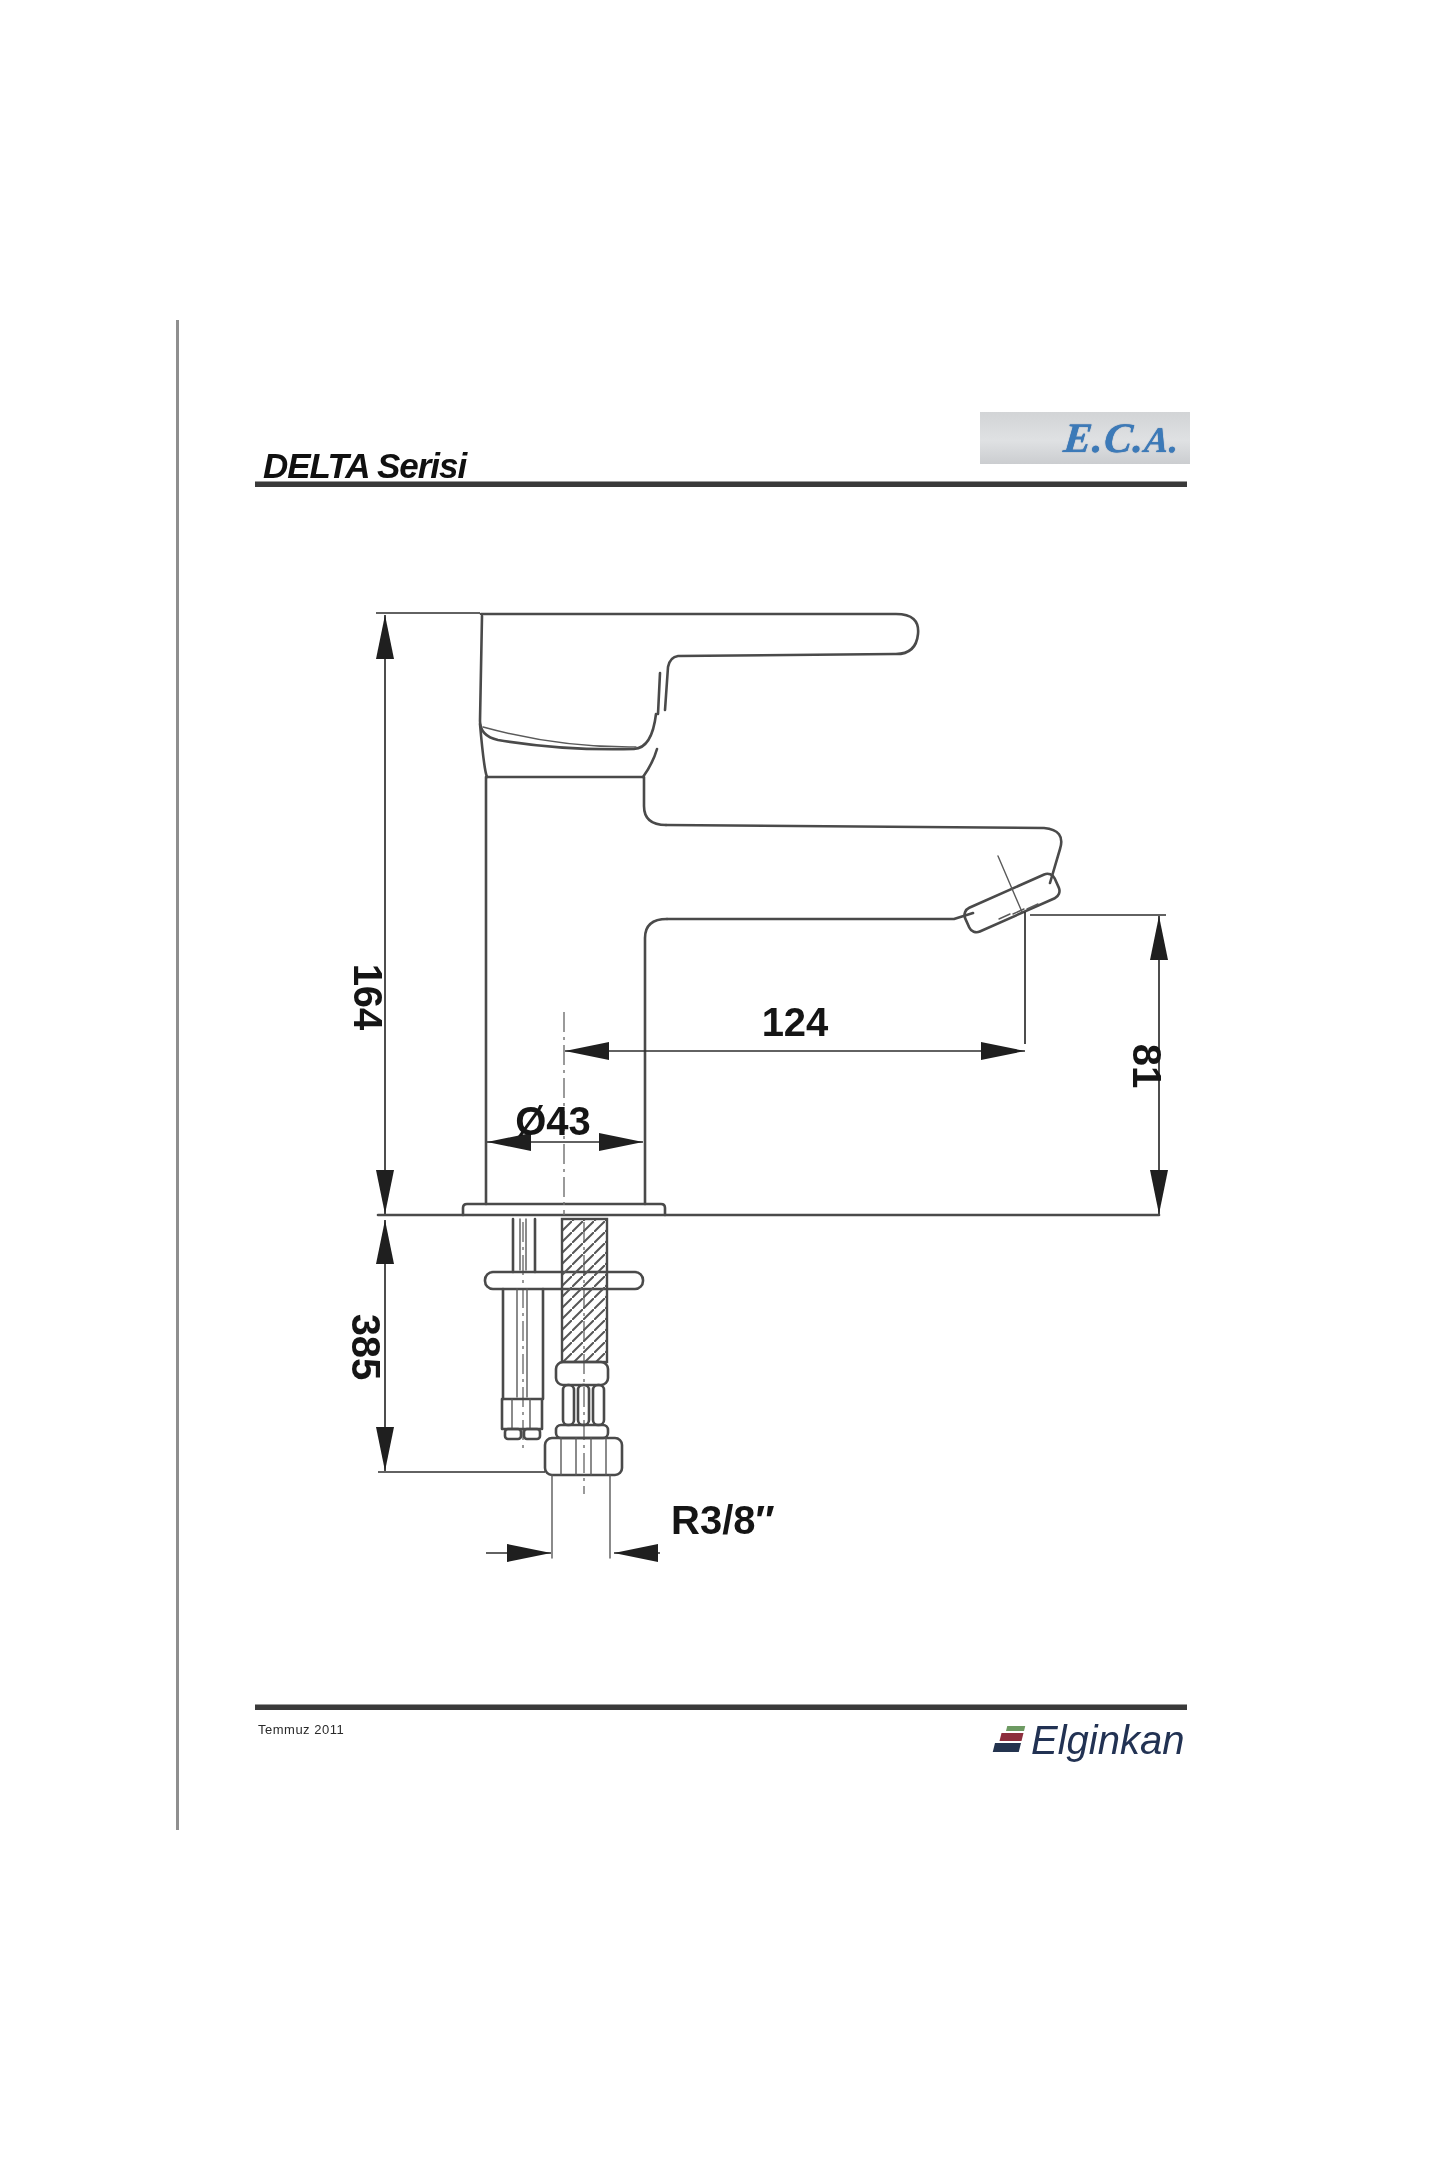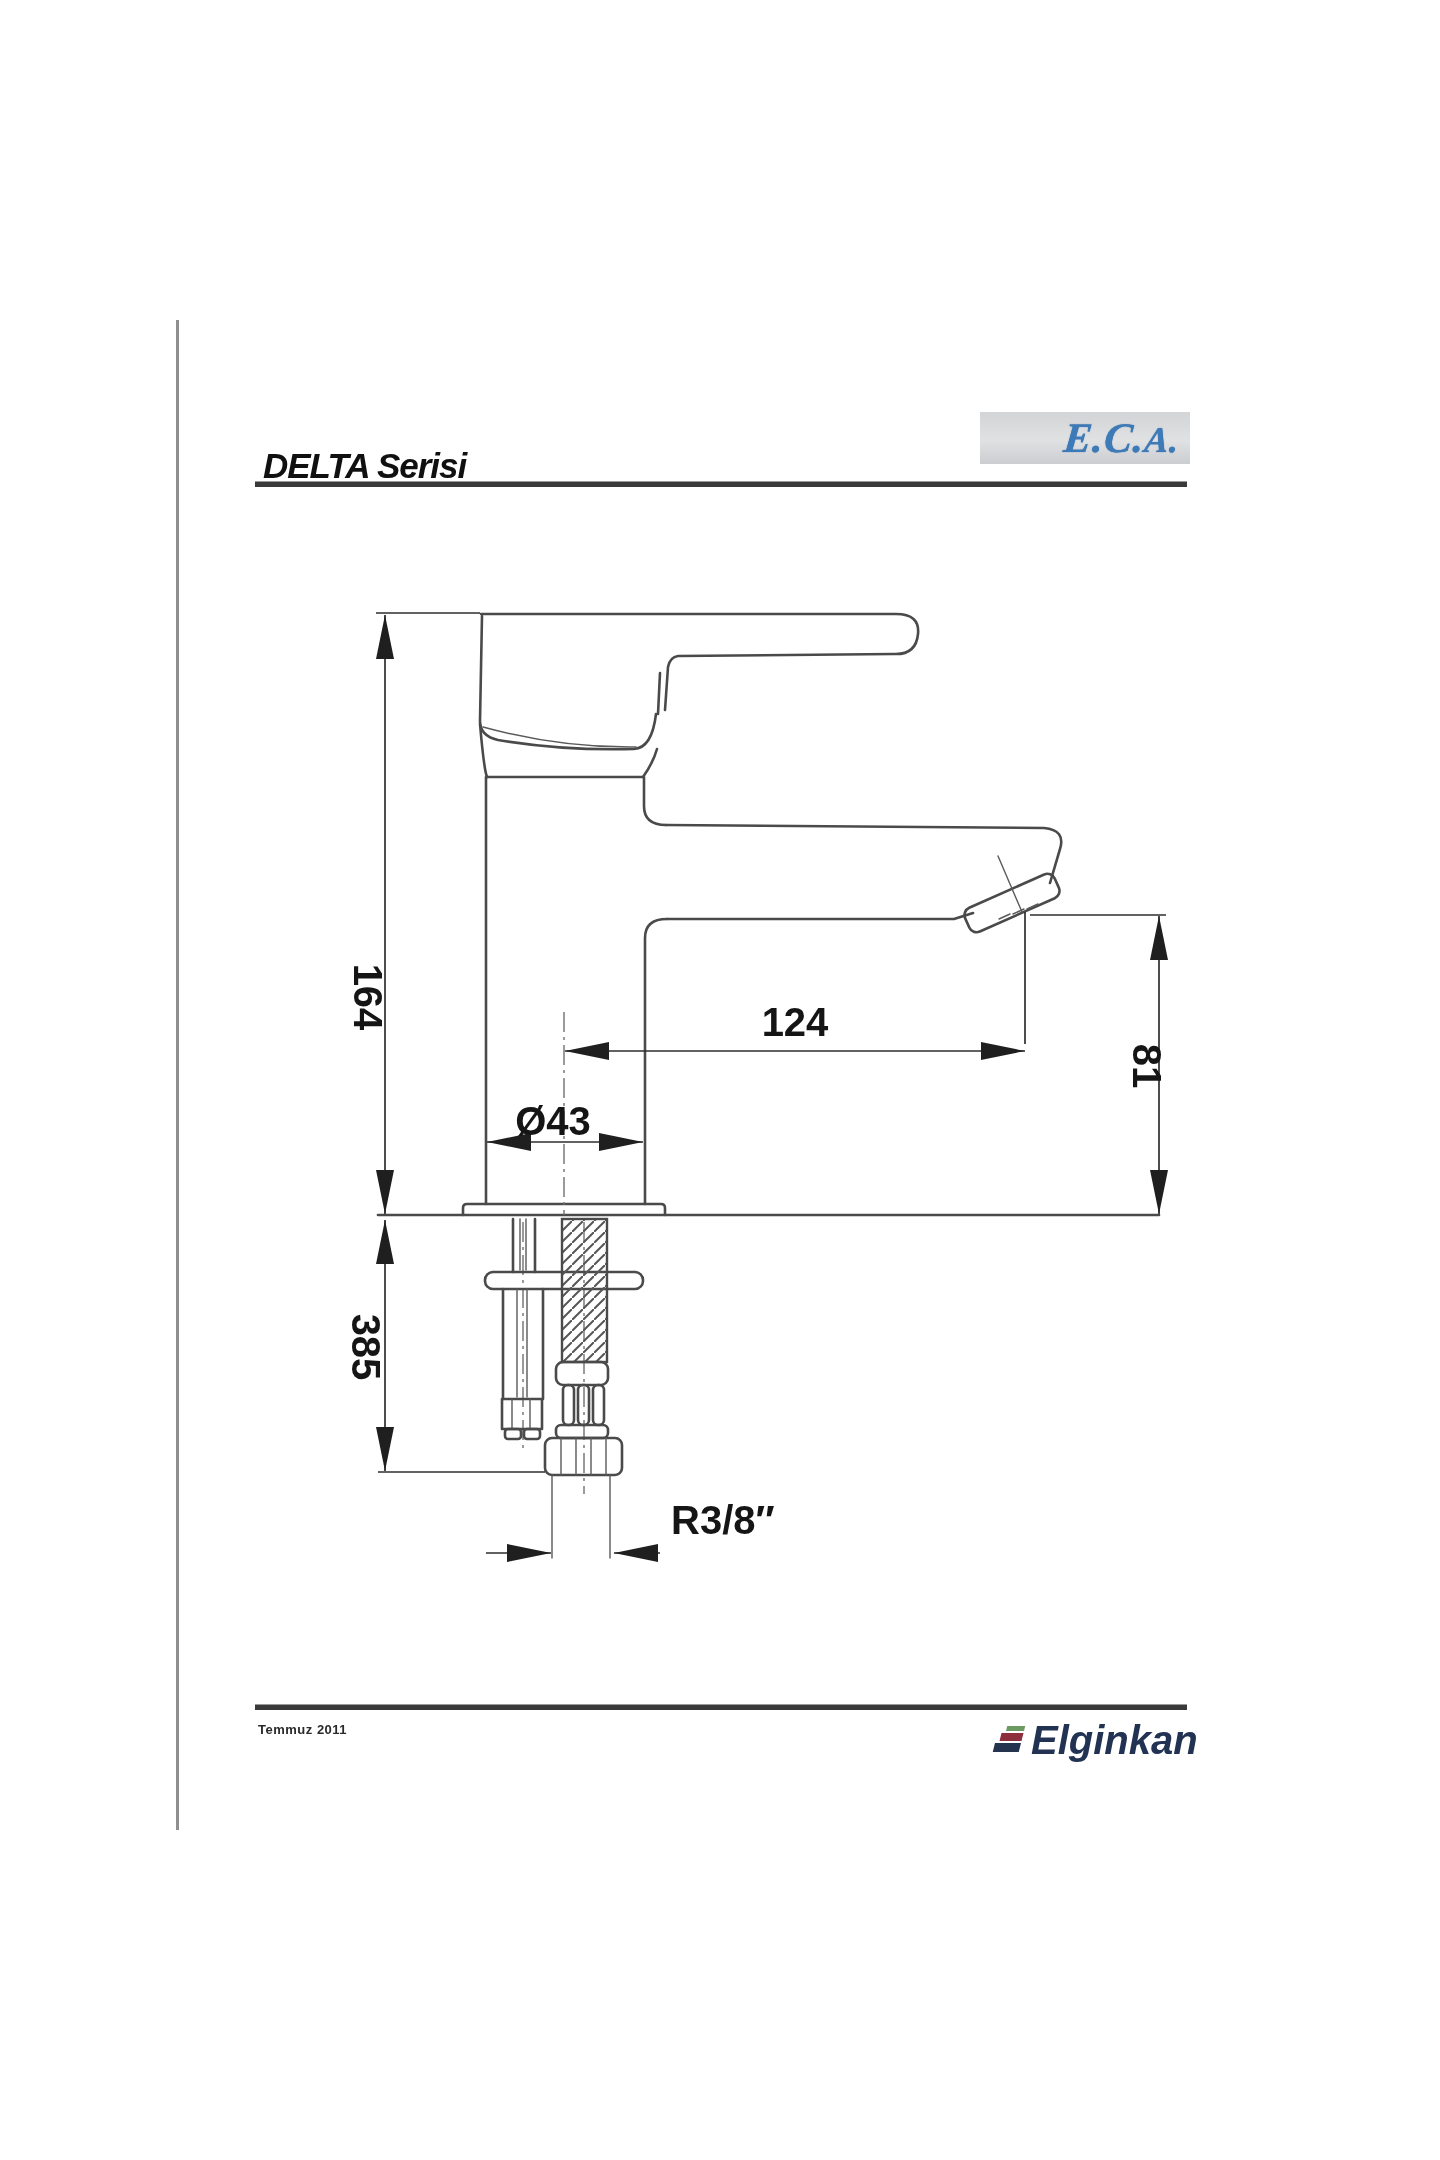--- a/index.html
+++ b/index.html
@@ -18,29 +18,29 @@
             background:linear-gradient(180deg,#d2d4d6 0%,#dfe1e3 55%,#cbcdd0 100%);
             display:flex;align-items:center;justify-content:flex-end;padding-right:10px;
             box-sizing:border-box;}
   #eca-logo .eca-text{font-family:"Liberation Serif",serif;font-weight:bold;font-style:italic;
             font-size:42px;color:#3c7ab8;letter-spacing:1px;transform:skewX(-6deg);
             text-shadow:0 0 1px #2a5f9e;}
   #eca-logo .eca-a{font-size:36px;}
   
   #rule-bottom{position:absolute;left:255px;top:1682px;width:932px;height:5px;background:#3a3a3a;
                border-top:1px solid #9a9a9a;}
-  #footer-date{position:absolute;left:258px;top:1700px;font-size:13px;font-weight:bold;
+  #footer-date{position:absolute;left:258px;top:1700px;font-size:13px;font-weight:normal;
                color:#2a2a2a;letter-spacing:0.5px;}
   #elginkan-logo{position:absolute;left:996px;top:1696px;display:flex;align-items:flex-start;}
   #elginkan-mark{display:flex;flex-direction:column;align-items:flex-end;margin-top:8px;
                  margin-right:9px;transform:skewX(-14deg);}
   #elginkan-mark .b1{width:18px;height:5px;margin-bottom:2px;}
   #elginkan-mark .b2{width:22px;height:8px;margin-bottom:2px;}
   #elginkan-mark .b3{width:26px;height:9px;}
-  #elginkan-text{font-size:40px;font-weight:bold;font-style:italic;color:#223253;
+  #elginkan-text{font-size:40px;font-weight:normal;font-style:italic;color:#223253;
                  letter-spacing:0px;}
   
   #drawing{position:absolute;left:0;top:0;}
   .ln{stroke:#4a4a4a;fill:none;stroke-width:2.6;stroke-linecap:round;stroke-linejoin:round;}
   .lt{stroke:#5a5a5a;fill:none;stroke-width:1.4;stroke-linecap:round;}
   .dim{stroke:#2e2e2e;fill:none;stroke-width:1.7;stroke-linecap:butt;}
   .arr{fill:#1f1f1f;stroke:none;}
   .cl{stroke:#707070;fill:none;stroke-width:1.4;stroke-dasharray:20 5 3 5;}
   text.dimtxt{font-family:"Liberation Sans",sans-serif;font-weight:bold;font-size:40px;fill:#151515;}
 </style>

